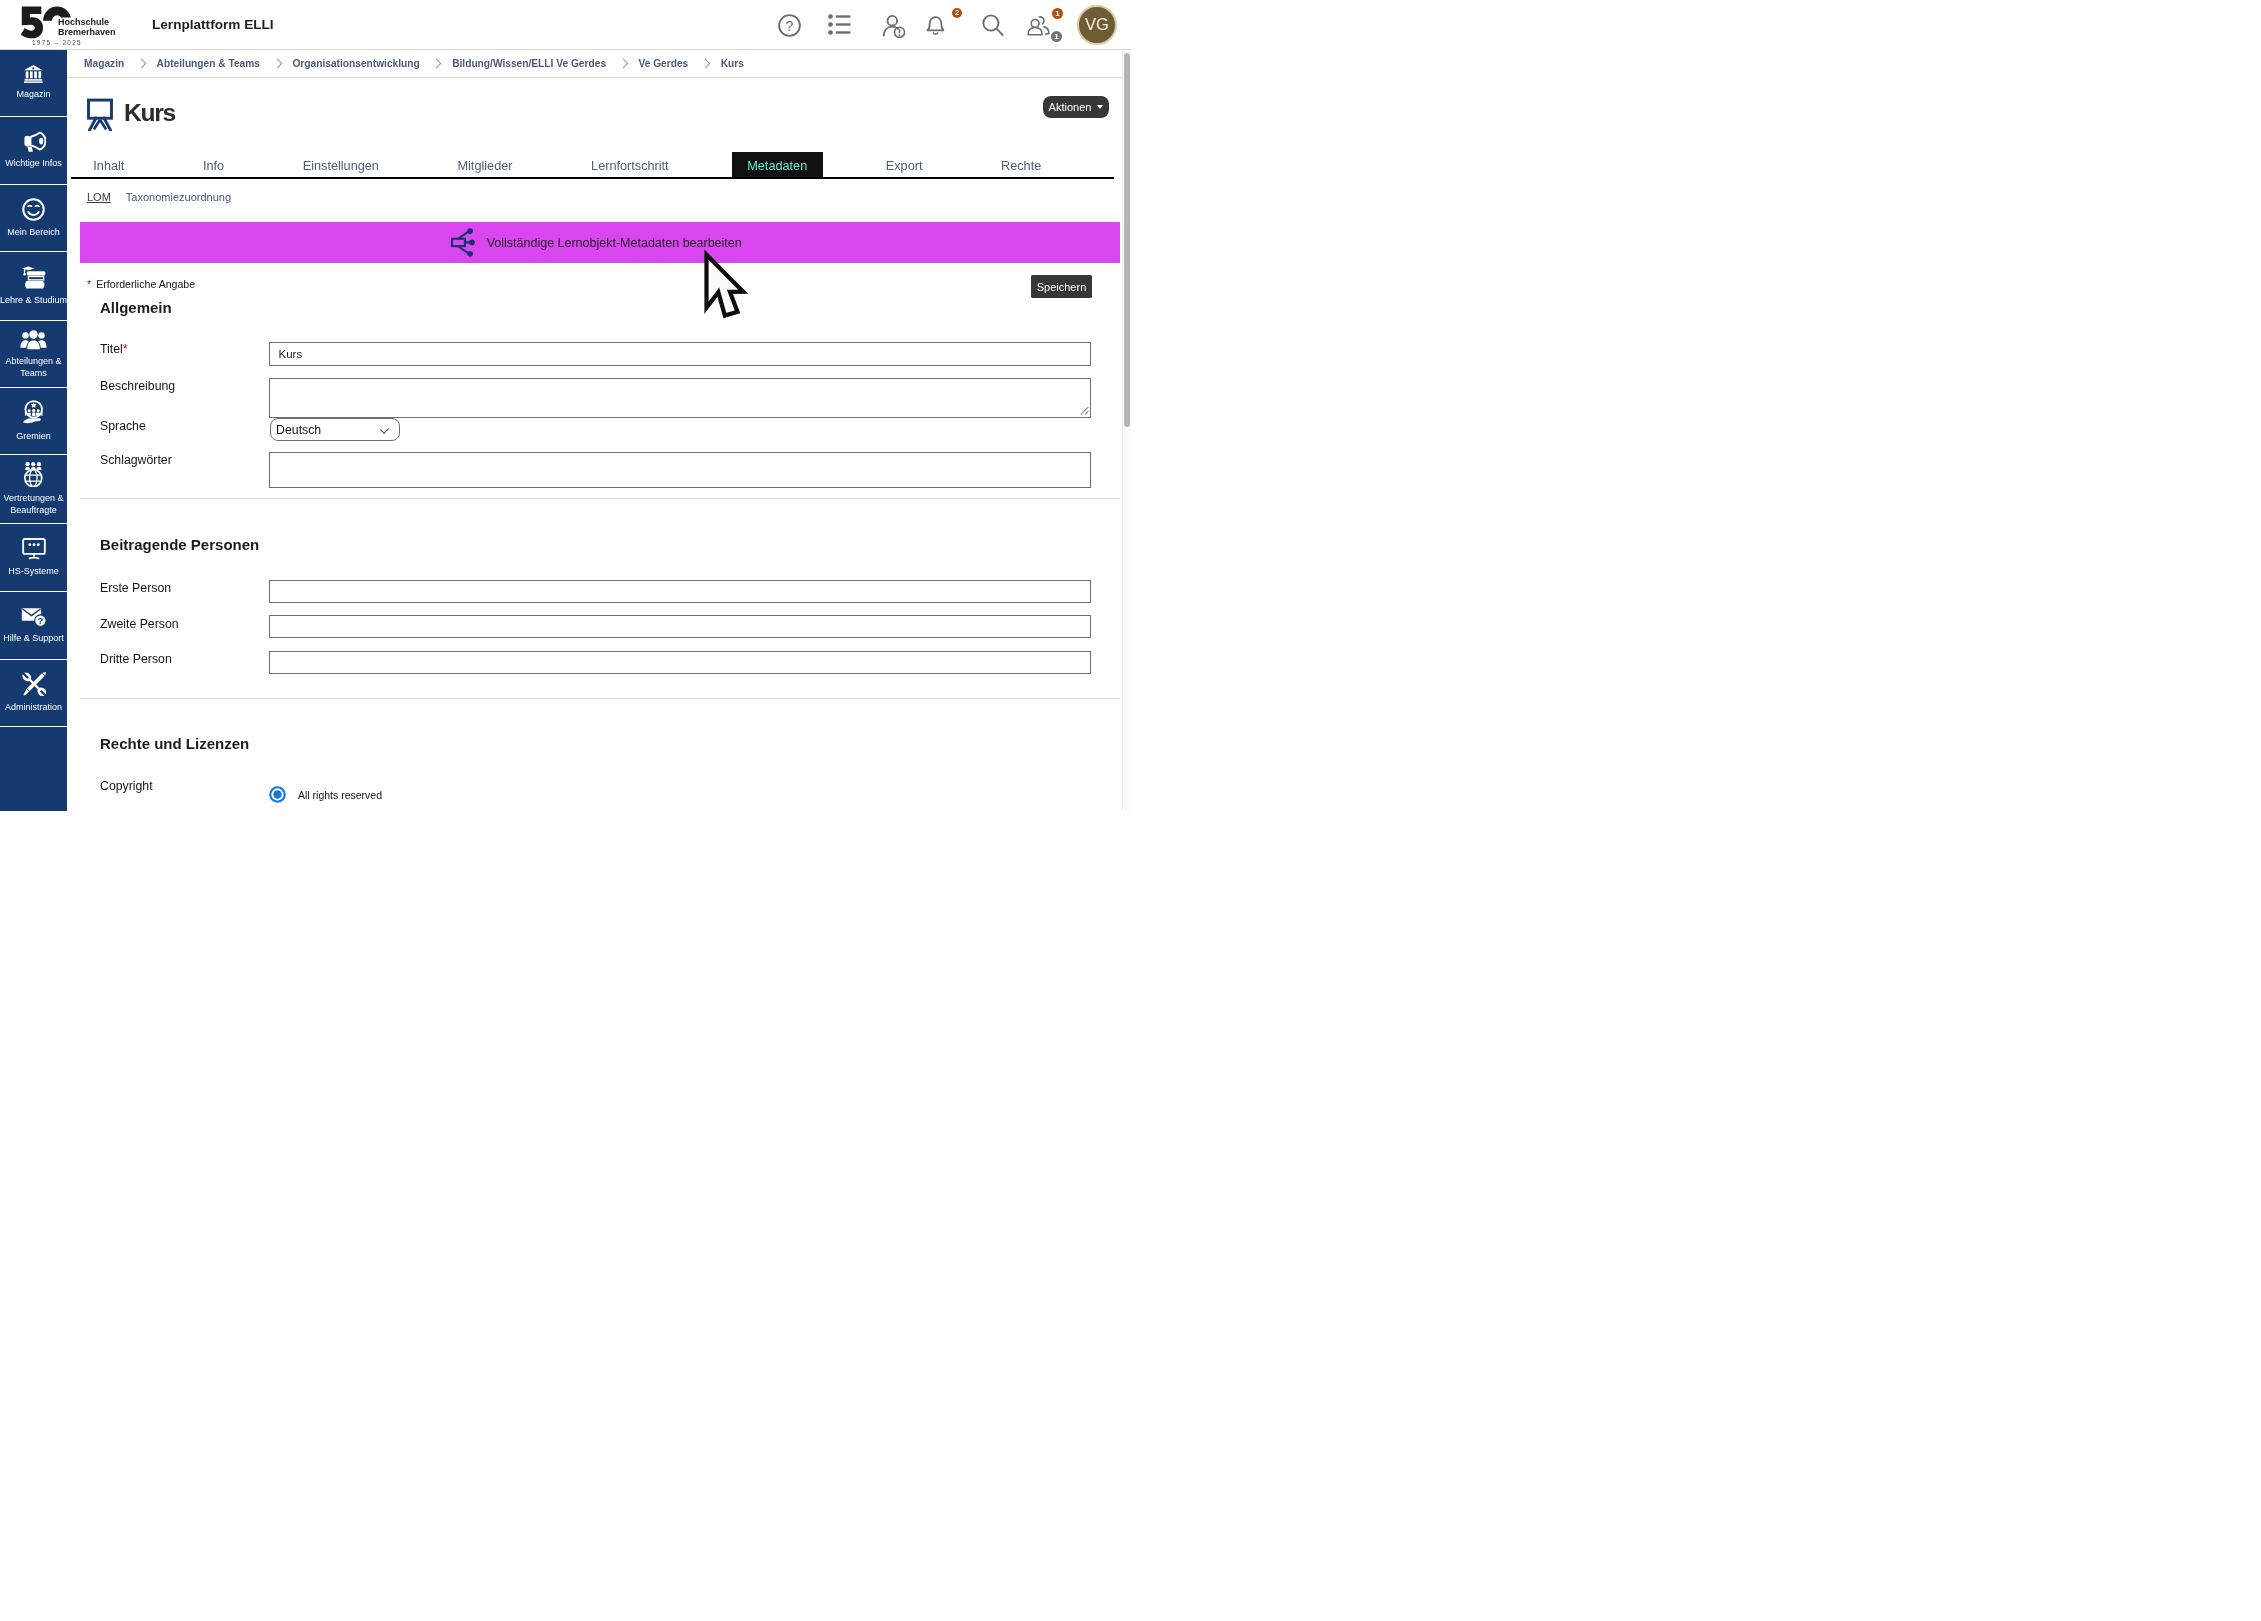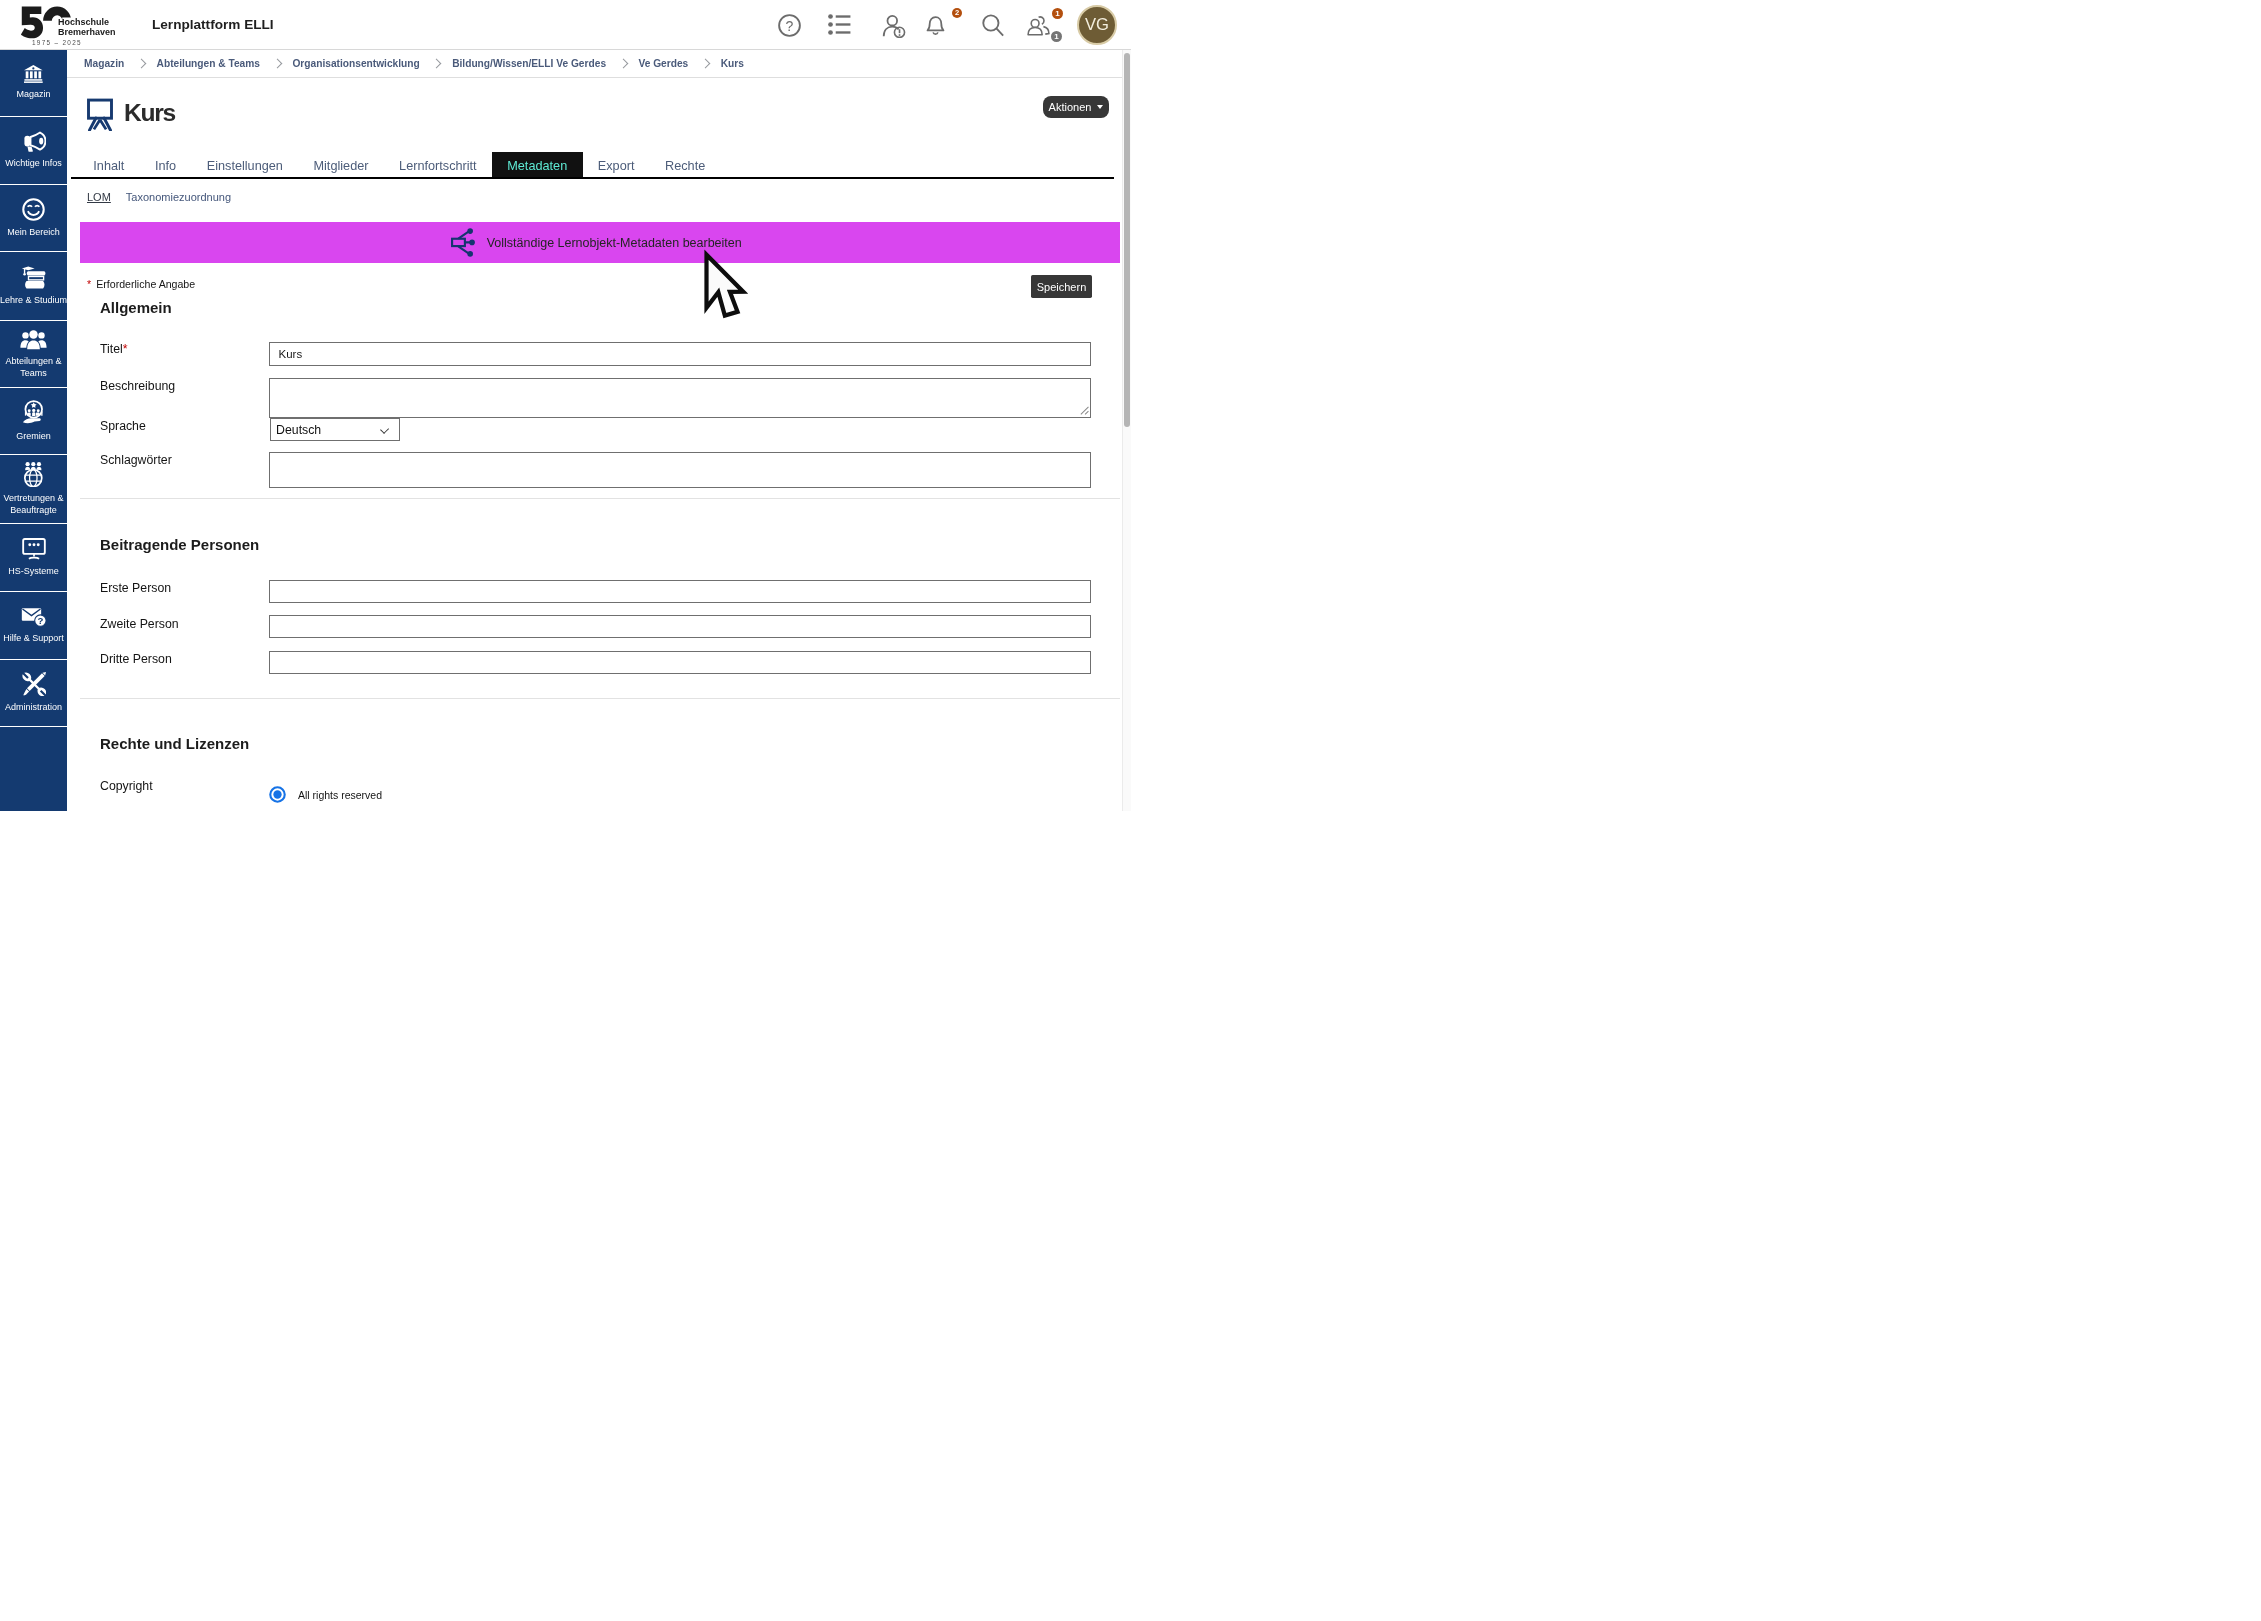--- a/index.html
+++ b/index.html
@@ -21,21 +21,21 @@
   #crumbbar { position:absolute; left:67px; top:50px; width:1055px; height:28px; background:#fff; border-bottom:0.8px solid #dedede; z-index:3; }
   #crumbs { position:absolute; left:17px; top:0; height:27px; display:flex; align-items:center; font-size:10.2px; font-weight:700; color:#4a5a7a; }
   .chev { display:inline-block; width:6.8px; height:6.8px; border-top:1.7px solid #96999e; border-right:1.7px solid #96999e; transform:rotate(45deg); margin:0 12px 0 13.6px; }
 
   
   #h1kurs { position:absolute; left:124px; top:99px; font-size:24.6px; letter-spacing:-1.3px; font-weight:700; color:#2b2b2b; }
   #btn-aktionen { position:absolute; left:1043px; top:96px; width:66px; height:22px; background:#373737; border-radius:8px; color:#fff; font-size:11px; display:flex; align-items:center; justify-content:center; gap:6px; }
   #btn-aktionen .caret { width:0; height:0; border-left:3.8px solid transparent; border-right:3.8px solid transparent; border-top:4.2px solid #fff; margin-top:0.8px; }
 
   
-  #tabs { position:absolute; left:78px; top:152px; height:27px; display:flex; align-items:center; font-size:12.7px; color:#4c5c79; }
+  #tabs { position:absolute; left:78px; top:152px; height:27px; display:flex; align-items:center; font-size:12.7px; color:#4c5c79;gap:48px; }
   #tabs .tab { padding:0 15.3px; height:27px; display:flex; align-items:center; }
   #tabs .tab.active { background:#111111; color:#5eead4; }
   #tabline { position:absolute; left:71px; top:177px; width:1043px; height:1.7px; background:#000; }
 
   
   #subtabs { position:absolute; left:87px; top:191px; font-size:11px; color:#44567a; display:flex; gap:15px; }
   #subtabs .lom { color:#333a45; text-decoration:underline; }
 
   
   #greybar { position:absolute; left:80px; top:222px; width:1040px; height:41px; background:#d946ef; display:flex; align-items:center; justify-content:center; }
@@ -48,21 +48,21 @@
 
   h2.sec { position:absolute; left:100px; font-size:15px; font-weight:700; color:#1c1c1c; }
 
   .flabel { position:absolute; left:100px; font-size:12.3px; color:#141414; }
   .fstar { color:#c00000; }
   .input { position:absolute; left:269px; width:822px; border:0.8px solid #6f6f6f; background:#fff; font-size:11.5px; color:#1a1a1a; padding-left:8.5px; display:flex; align-items:center; }
 
   .hr { position:absolute; left:80px; width:1040px; height:0.8px; background:#e2e2e2; }
 
   
-  #sel-sprache { position:absolute; left:270px; top:418px; width:130px; height:23px; border:0.8px solid #6f6f6f; border-radius:0; background:#fff; font-size:12.3px; color:#111; display:flex; align-items:center; padding-left:5.1px; }
+  #sel-sprache { position:absolute; left:270px; top:418px; width:130px; height:23px; border:0.8px solid #6f6f6f; border-radius:8px; background:#fff; font-size:12.3px; color:#111; display:flex; align-items:center; padding-left:5.1px; }
   #sel-sprache .chevd { position:absolute; right:11px; top:7.6px; width:6.8px; height:6.8px; border-left:1.4px solid #333; border-bottom:1.4px solid #333; transform:rotate(-45deg) scale(1,0.8); margin-top:-0.8px; }
 
   
   #radio-row { position:absolute; left:269px; top:786px; display:flex; align-items:center; }
   #radio-row .rlbl { font-size:10.5px; color:#141414; margin-left:12px; }
 
   
   #sb-track { position:absolute; left:1122px; top:50px; width:8.5px; height:761px; background:#fafafa; border-left:0.8px solid #ebebeb; z-index:6; }
   #sb-thumb { position:absolute; left:1124px; top:53px; width:6px; height:374px; background:#b5b5b5; border-radius:3.4px; z-index:7; }
 </style>

